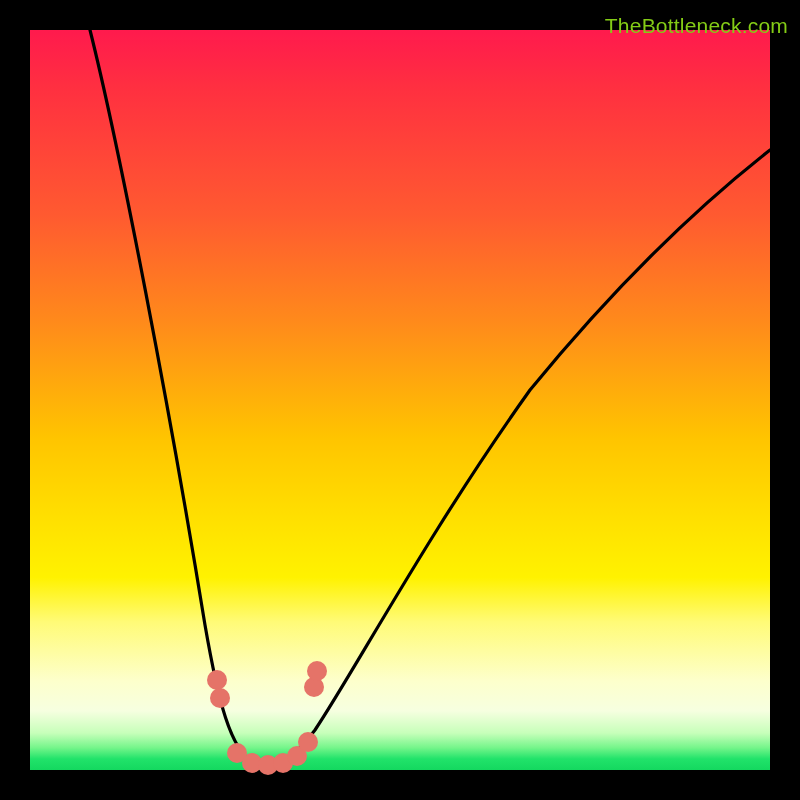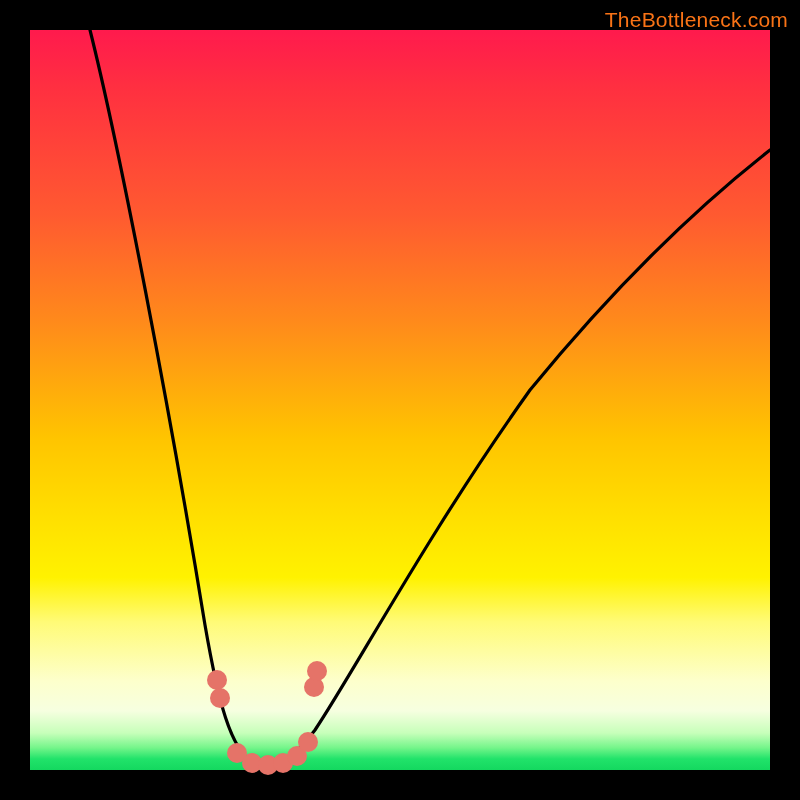--- a/index.html
+++ b/index.html
@@ -39,23 +39,23 @@
       #fdffcc 88%,
       #f6ffe0 92%,
       #c7ffba 95%,
       #74f58a 97%,
       #21e36a 98.5%,
       #14d85f 100%
     );
   }
   .watermark {
     position: absolute;
-    top: 8px;
+    top: 14px;
     right: 12px;
-    color: #f97316;
+    color: #84cc16;
     font-size: 21px;
     letter-spacing: 0.2px;
     font-weight: 500;
   }
   svg.curves {
     position: absolute;
     left: 30px;
     top: 30px;
     width: 740px;
     height: 740px;

